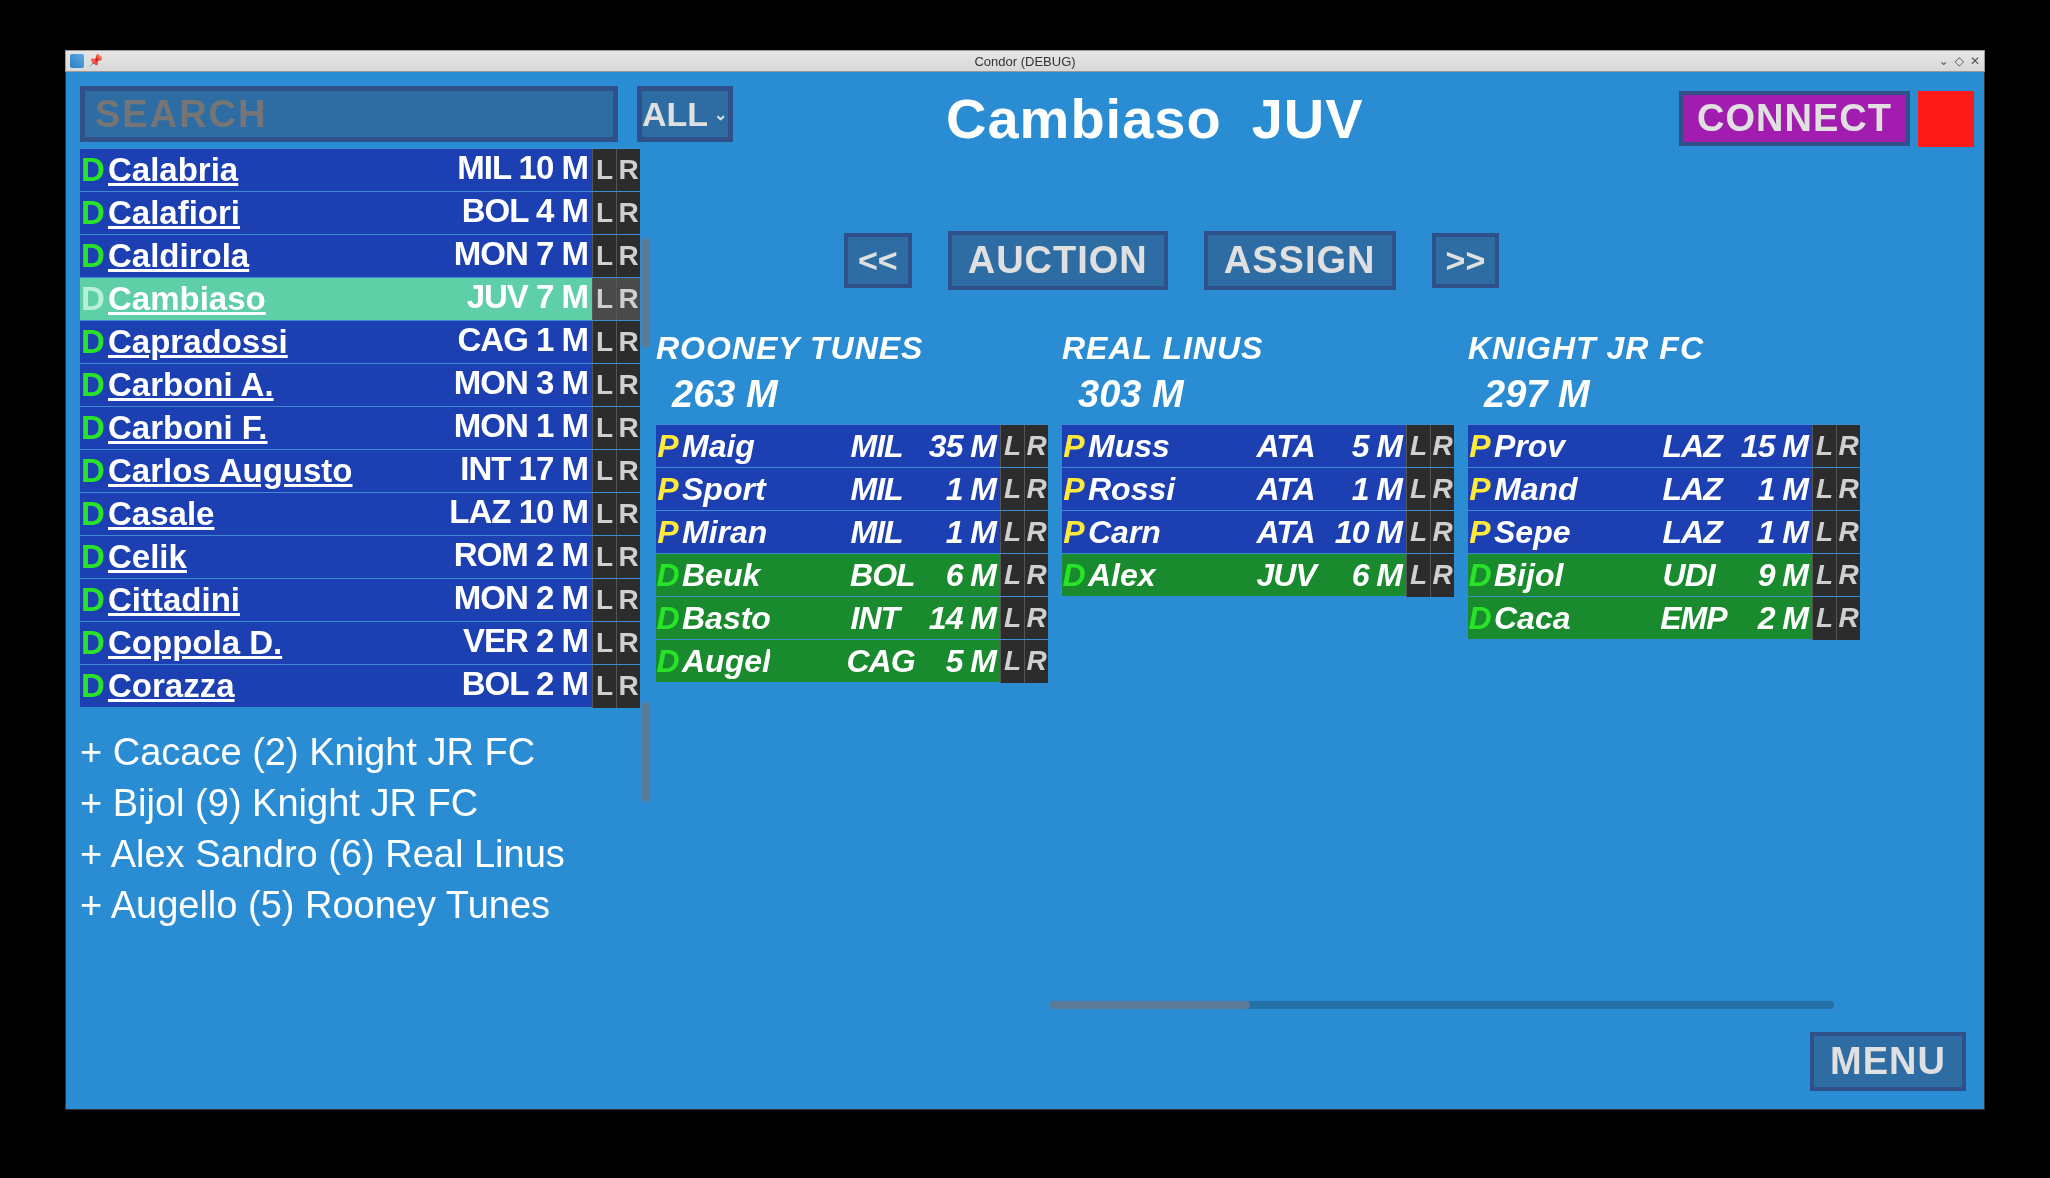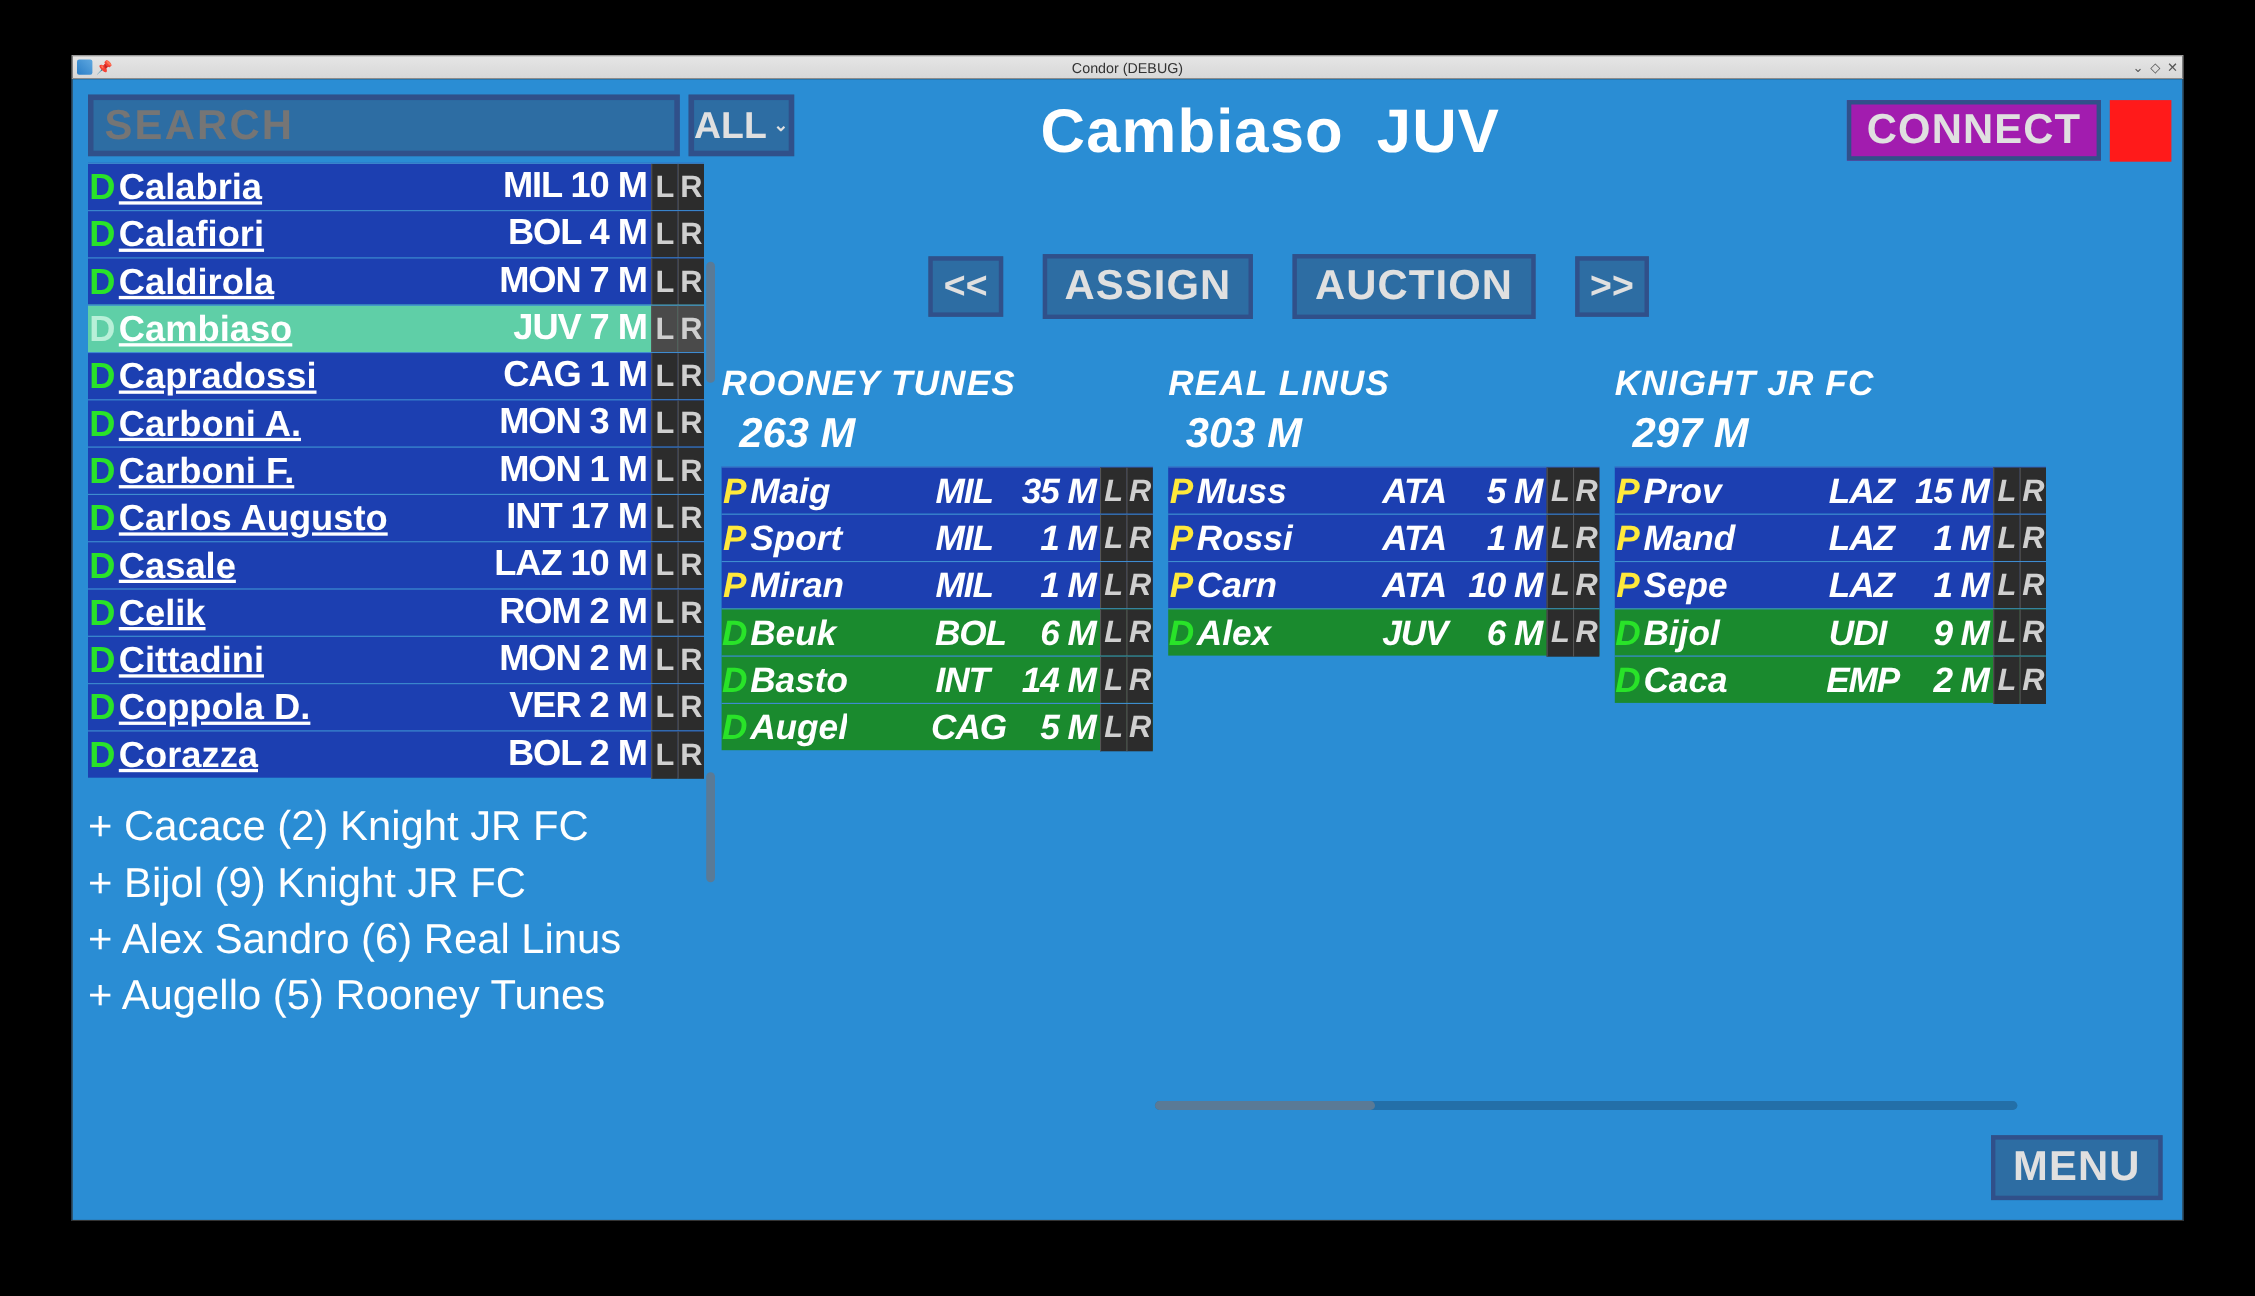--- a/index.html
+++ b/index.html
@@ -36,21 +36,21 @@
     background: #2a8dd4;
     border: 1px solid #333;
     border-top: none;
     position: relative;
     padding: 10px 0 0 14px;
   }
   
   
   .left-col { position: absolute; left: 14px; top: 14px; width: 560px; }
   
-  .search-row { display: flex; gap: 8px; margin-bottom: 6px; }
+  .search-row { display: flex; gap: 19px; margin-bottom: 6px; }
   .search-input {
     flex: 1;
     height: 56px;
     background: #2d6da3;
     border: 5px solid #30508a;
     color: #9c9c9c;
     font-size: 38px;
     font-weight: 600;
     padding: 0 10px;
     letter-spacing: 2px;
@@ -427,22 +427,22 @@
       <div class="top-row">
         <div class="selected-player">
           <span>Cambiaso</span><span class="gap"></span><span>JUV</span>
         </div>
         <div class="connect-btn">CONNECT</div>
         <div class="status-box"></div>
       </div>
 
       <div class="action-row">
         <div class="nav-btn">&lt;&lt;</div>
+        <div class="action-btn">AUCTION</div>
         <div class="action-btn">ASSIGN</div>
-        <div class="action-btn">AUCTION</div>
         <div class="nav-btn">&gt;&gt;</div>
       </div>
 
       <div class="teams-row" id="teams-row">
           <div class="team-col">
             <div class="team-name">ROONEY TUNES</div>
             <div class="team-budget">263 M</div>
             <div class="team-players">
               <div class="mini-row bg-blue">
                 <span class="role P">P</span>

